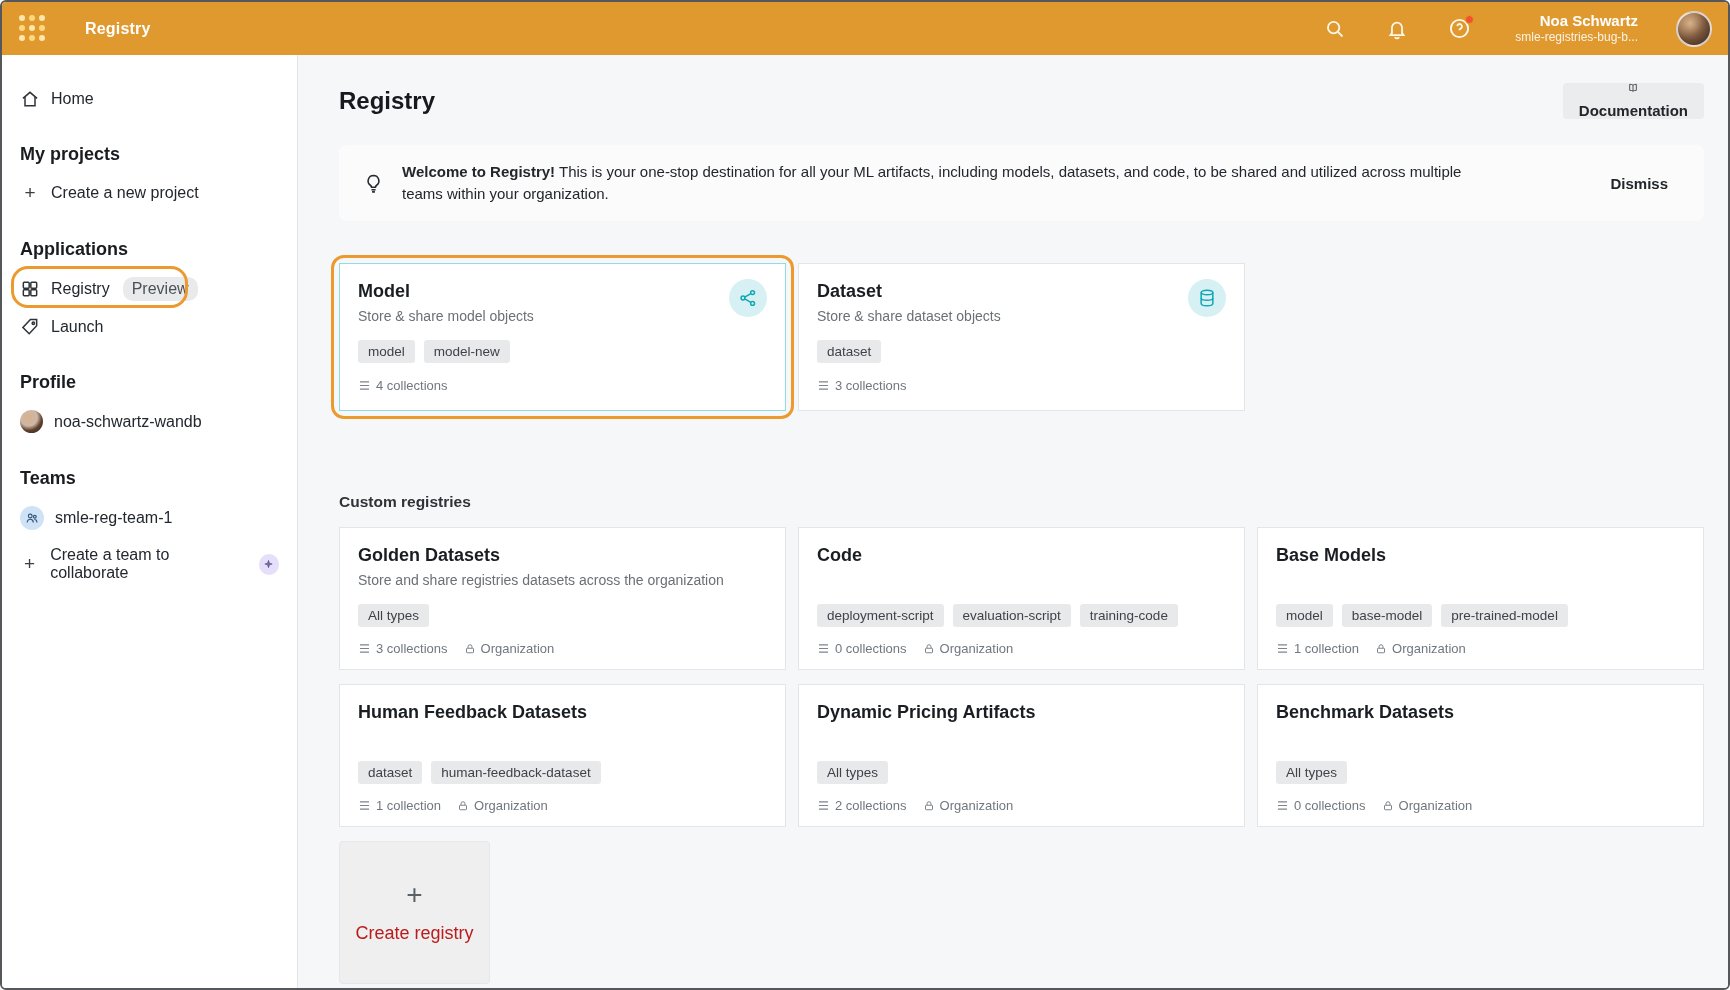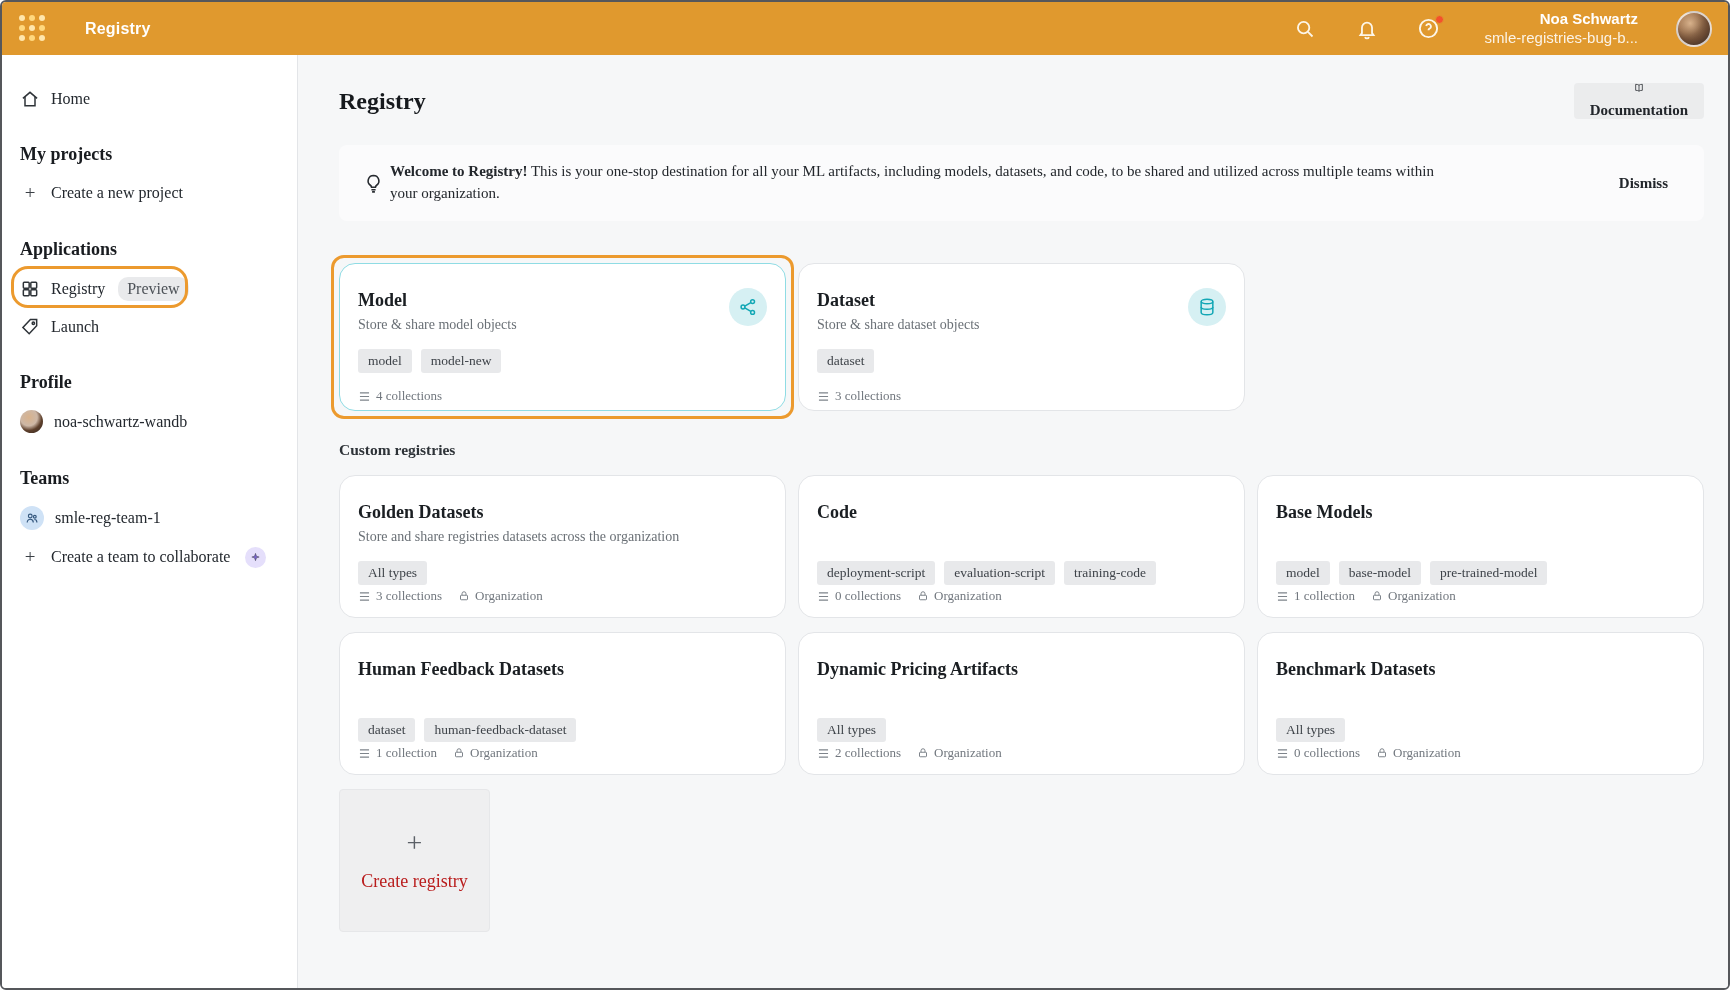--- a/index.html
+++ b/index.html
@@ -18,26 +18,26 @@
   .logo{ width:30px; height:30px; display:grid; grid-template-columns:repeat(3,7px); grid-template-rows:repeat(3,7px); gap:3px; align-content:center; justify-content:center; cursor:pointer;}
   .logo i{ width:6px; height:6px; border-radius:50%; background:#FFE6AC; display:block;}
   .logo i:nth-child(2n){ background:#FFD87E; }
   .tb-title{ color:#fff; font-size:16px; font-weight:700; margin-left:38px; letter-spacing:.2px; }
   .tb-right{ margin-left:auto; display:flex; align-items:center; gap:38px; }
   .tb-icon{ width:24px; height:24px; position:relative; display:flex; align-items:center; justify-content:center; cursor:pointer; }
   .tb-icon svg{ stroke:#FDF6E9; }
   .notif-dot{ position:absolute; top:-2px; right:-3px; width:9px; height:9px; border-radius:50%; background:#F4512C; border:1.5px solid #E0992E;}
   .userblock{ text-align:right; line-height:1.25; margin-left:6px;}
   .uname{ color:#fff; font-size:15px; font-weight:700; }
-  .uorg{ color:rgba(255,255,255,.88); font-size:15px; }
+  .uorg{ color:rgba(255,255,255,.88); font-size:12px; }
   .avatar{ width:36px; height:36px; border-radius:50%; border:2px solid rgba(255,255,255,.75);
     background: radial-gradient(circle at 38% 32%, #D8B28C 0%, #A8795279 38%, #6B4A33 60%, #2E2420 100%), linear-gradient(135deg,#C79A72,#3A2B22);
     cursor:pointer; flex-shrink:0;}
   
-  .app{ display:flex; height:935px;font-family:Liberation Serif, serif; }
+  .app{ display:flex; height:935px; }
   .sidebar{ width:296px; background:#FFFFFF; border-right:1px solid #E3E5E8; padding-top:26px; flex-shrink:0; }
   .main{ flex:1; background:#F6F7F8; padding:28px 28px 0 41px; overflow:hidden; }
   
   .nav-row{ display:flex; align-items:center; gap:11px; padding:8px 18px; font-size:16px; color:#23282E; cursor:pointer; }
   .nav-row svg{ stroke:#2E3338; flex-shrink:0;}
   .side-heading{ font-size:18px; font-weight:700; color:#191C20; padding:27px 18px 9px; }
   .plus{ font-size:19px; color:#3A3F45; width:20px; text-align:center; font-weight:400;}
   .registry-row{ position:relative; }
   .ann-ring{ position:absolute; border:3px solid #EC9A2E; border-radius:17px; pointer-events:none; }
   .ann-registry{ left:9px; top:-3px; width:177px; height:42px; }
@@ -51,41 +51,41 @@
   
   .main-header{ display:flex; align-items:center; justify-content:space-between; width:1365px;}
   .main-header h1{ font-size:24px; font-weight:700; color:#16191D; }
   .doc-btn{ display:flex; align-items:center; gap:9px; background:#EBECED; border:none; border-radius:4px;
     height:36px; padding:0 16px; font-family:inherit; font-size:15px; font-weight:600; color:#22262B; cursor:pointer;flex-direction:column;}
   .doc-btn svg{ stroke:#22262B; }
   
   .banner{ width:1365px; min-height:76px; margin-top:26px; background:#FBFBFC; border-radius:8px;
     display:flex; align-items:center; padding:12px 26px 12px 24px; }
   .banner svg{ stroke:#282C31; flex-shrink:0;}
-  .banner-text{ font-size:15px; color:#23272C; line-height:1.45; max-width:1060px; margin-left:6px;}
+  .banner-text{ font-size:15px; color:#23272C; line-height:1.45; max-width:1060px; margin-left:18px;}
   .banner-text .b{ font-weight:700; }
   .dismiss{ margin-left:auto; background:none; border:none; font-family:inherit; font-size:15px; font-weight:600; color:#22262B; cursor:pointer; padding:6px 10px;}
   
   .core-row{ display:flex; gap:12px; margin-top:42px; }
-  .card{ background:#fff; border:1px solid #E3E5E8; border-radius:16px; width:447px; padding:26px 18px 14px; position:relative; cursor:pointer;}
+  .card{ background:#fff; border:1px solid #E3E5E8; border-radius:0; width:447px; padding:17px 18px 14px; position:relative; cursor:pointer;}
   .card.core{ height:148px; }
   .card.model{ border-color:#8FDCE4; }
   .ann-model{ left:-9px; top:-9px; right:-9px; bottom:-9px; width:auto; height:auto; border-radius:13px;}
   .card-top{ display:flex; justify-content:space-between; align-items:flex-start; }
   .card-title{ font-size:18px; font-weight:600; color:#1A1E22; }
   .card-sub{ font-size:14px; color:#6A7076; margin-top:6px; min-height:20px;}
   .icon-circle{ width:38px; height:38px; border-radius:50%; background:#D6F0F3; display:flex; align-items:center; justify-content:center; margin-top:-2px;}
   .icon-circle svg{ stroke:#12A7B5; }
   .tags{ display:flex; gap:9px; margin-top:12px; flex-wrap:wrap;}
   .tag{ background:#E8E9EB; color:#3E4349; border-radius:3px; padding:4px 10px; font-size:13.5px; white-space:nowrap;}
   .card-footer{ display:flex; align-items:flex-end; gap:16px; margin-top:15px; font-size:13px; color:#71777E;}
   .card.custom .card-footer{ position:absolute; left:18px; bottom:13px; margin:0;}
   .f-item{ display:flex; align-items:center; gap:5px;}
   .f-item svg{ stroke:#7E848B; }
-  .custom-heading{ font-size:15.5px; font-weight:700; color:#2E3338; margin-top:30px; }
+  .custom-heading{ font-size:15.5px; font-weight:700; color:#2E3338; margin-top:82px; }
   .grid{ display:grid; grid-template-columns:repeat(3,447px); gap:14px 12px; margin-top:16px; width:1221px;}
   .card.custom{ height:143px; }
   
   .create-tile{ width:151px; height:143px; margin-top:14px; background:#EFEFF0; border:1px solid #E6E7E9; border-radius:4px;
     display:flex; flex-direction:column; align-items:center; justify-content:center; gap:14px; cursor:pointer;}
   .plus-big{ font-size:28px; color:#5B6067; font-weight:300; line-height:1;}
   .create-label{ font-size:18px; color:#b91c1c; }
 </style>
 </head>
 <body>

